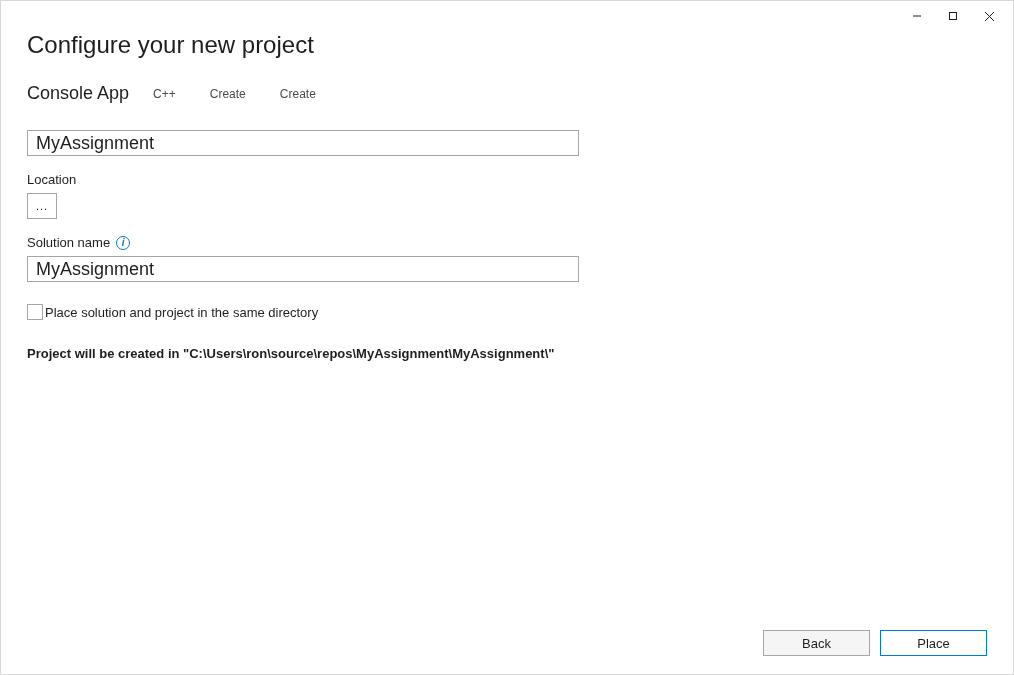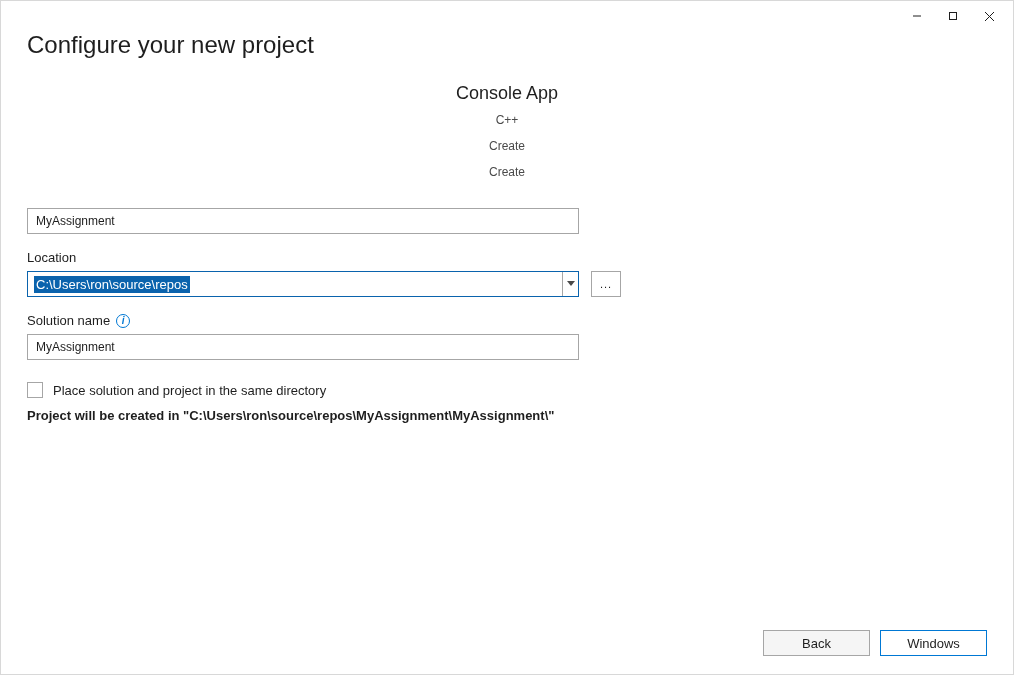--- a/index.html
+++ b/index.html
@@ -41,23 +41,22 @@
     }
     .page-title {
       font-size: 24px;
       font-weight: 400;
       margin-bottom: 24px;
       color: #1e1e1e;
     }
     .template-row {
       display: flex;
       align-items: center;
-      gap: 6px;
+      gap: 14px;
       margin-bottom: 26px;
-      flex-direction: column;
     }
     .template-name {
       font-size: 18px;
       font-weight: 400;
       color: #1e1e1e;
     }
     .tag {
       font-size: 12px;
       color: #4a4a4a;
       padding: 3px 10px;
@@ -70,21 +69,21 @@
       display: flex;
       align-items: center;
       gap: 6px;
     }
     .text-input {
       width: 552px;
       height: 26px;
       border: 1px solid #a6a6a6;
       padding: 0 8px;
       font-family: inherit;
-      font-size: 12px;
+      font-size: 18px;
       color: #1e1e1e;
       background: #fff;
       outline: none;
     }
     .field-block { margin-bottom: 16px; }
     .location-row {
       display: flex;
       align-items: center;
       gap: 12px;
     }
@@ -138,23 +137,23 @@
       justify-content: center;
       font-size: 10px;
       font-weight: 700;
       color: #0078d4;
       font-style: italic;
       line-height: 1;
     }
     .checkbox-row {
       display: flex;
       align-items: center;
-      gap: 10px;
+      gap: 2px;
       margin-top: 6px;
-      margin-bottom: 10px;
+      margin-bottom: 26px;
     }
     .checkbox-box {
       width: 16px;
       height: 16px;
       border: 1px solid #a6a6a6;
       background: #fff;
       cursor: pointer;
     }
     .creation-path {
       font-size: 13px;
@@ -218,30 +217,20 @@
       <span class="tag">Create</span>
     </div>
 
     <div class="field-block">
       <input type="text" class="text-input" value="MyAssignment" style="">
     </div>
 
     <div class="field-block">
       <div class="field-label">Location</div>
       <div class="location-row">
-        <div class="combo-wrap">
-          <div class="combo-input-text">
-            <span class="sel">C:\Users\ron\source\repos</span>
-          </div>
-          <div class="combo-button">
-            <svg width="8" height="6" viewBox="0 0 8 6">
-                <polygon points="0,0 8,0 4,5" fill="#4a4a4a"></polygon>
-              </svg>
-          </div>
-        </div>
         <div class="browse-btn">...</div>
       </div>
     </div>
 
     <div class="field-block">
       <div class="field-label">
         <span>Solution name</span>
         <span class="info-icon">i</span>
       </div>
       <input type="text" class="text-input" value="MyAssignment" style="">
@@ -249,17 +238,17 @@
 
     <div class="checkbox-row">
       <div class="checkbox-box"></div>
       <span>Place solution and project in the same directory</span>
     </div>
 
     <div class="creation-path">Project will be created in "C:\Users\ron\source\repos\MyAssignment\MyAssignment\"</div>
 
     <div class="footer">
       <button class="btn">Back</button>
-      <button class="btn primary">Windows</button>
+      <button class="btn primary">Place</button>
     </div>
 
   </div>
 </div>
 
 </body></html>

